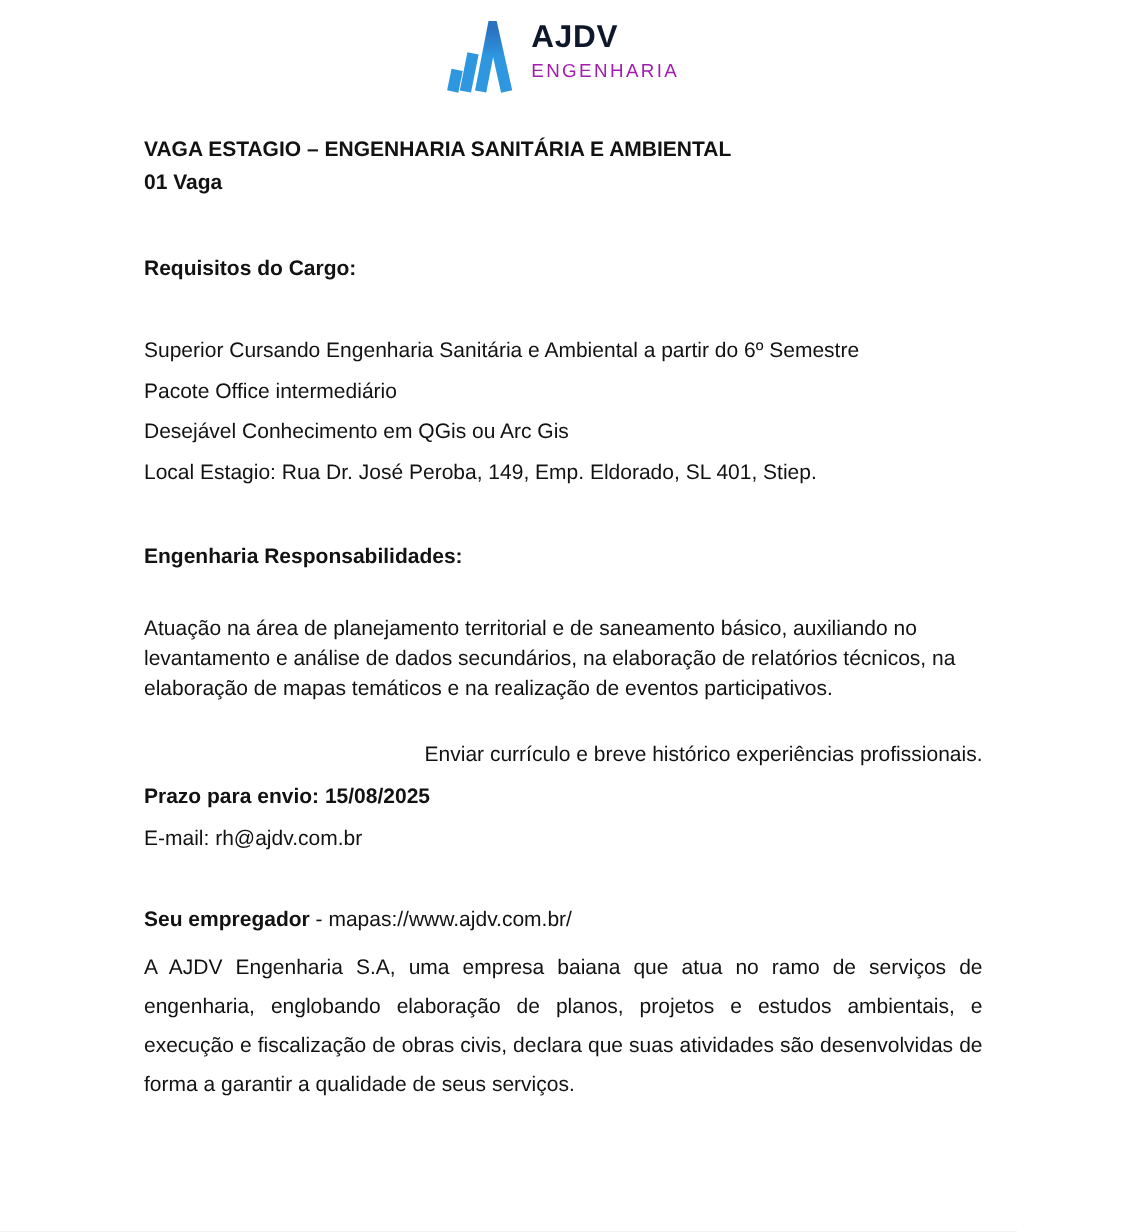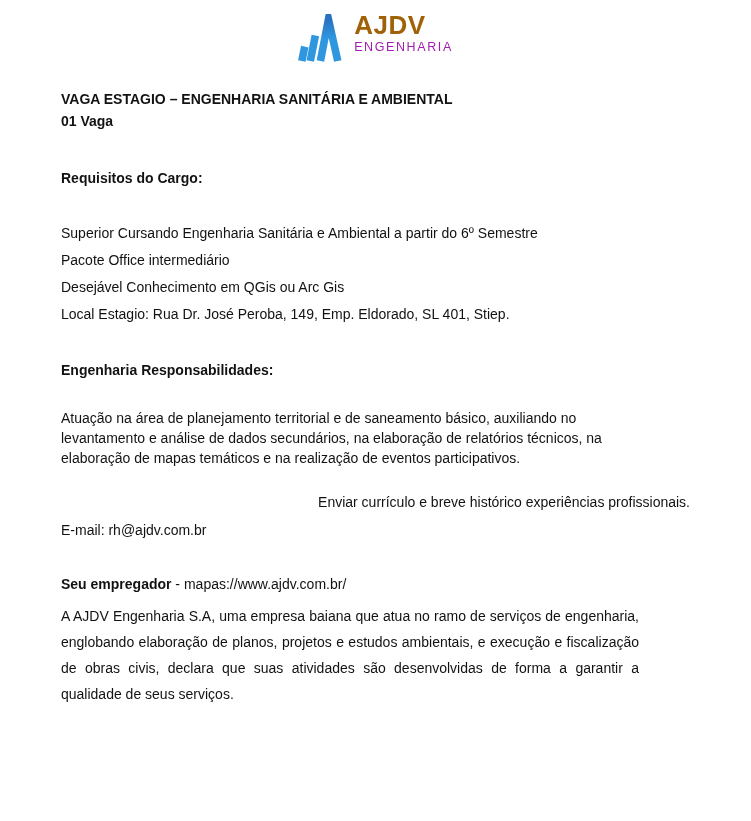--- a/index.html
+++ b/index.html
@@ -19,35 +19,35 @@
     margin-top: 10px;
     display: flex;
     justify-content: center;
     align-items: flex-start;
     gap: 12px;
     height: 60px;
   }
   .logo-icon { width: 44px; height: 50px; flex: 0 0 auto; margin-top: 4px; }
   .logo-text { display: flex; flex-direction: column; }
   .logo-wordmark {
-    font-size: 26px;
+    font-size: 21px;
     font-weight: 700;
     letter-spacing: 0.5px;
-    color: #a16207;
+    color: #0f172a;
     line-height: 30px;
   }
   .logo-subtitle {
     font-size: 12.5px;
     font-weight: 400;
     letter-spacing: 1.6px;
     color: #a21caf;
     line-height: 14px;
   }
   
-  main { padding: 0 61px; }
+  main { padding: 0 96px; }
   main p, main h1, main h2 {
     margin: 0;
     font-size: 14px;
     line-height: 18px;
     font-weight: 400;
   }
   .title        { margin-top: 20px; font-weight: 700; }
   .vaga         { margin-top: 4px;  font-weight: 700; }
   .sec-heading  { margin-top: 39px; font-weight: 700; }
   .req-item-first { margin-top: 37px; }
@@ -102,19 +102,20 @@
     <h2 class="sec-heading">Requisitos do Cargo:</h2>
     <p class="req-item-first">Superior Cursando Engenharia Sanitária e Ambiental a partir do 6º Semestre</p>
     <p class="req-item">Pacote Office intermediário</p>
     <p class="req-item">Desejável Conhecimento em QGis ou Arc Gis</p>
     <p class="req-item">Local Estagio: Rua Dr. José Peroba, 149, Emp. Eldorado, SL 401, Stiep.</p>
 
     <h2 class="resp-heading">Engenharia Responsabilidades:</h2>
     <p class="resp-body">Atuação na área de planejamento territorial e de saneamento básico, auxiliando no levantamento e análise de dados secundários, na elaboração de relatórios técnicos, na elaboração de mapas temáticos e na realização de eventos participativos.</p>
 
     <p class="enviar">Enviar currículo e breve histórico experiências profissionais.</p>
+    <p class="prazo">Prazo para envio: 15/08/2025</p>
     <p class="email-line"><span>E-mail: rh@</span><a class="doc-link">ajdv.com.br</a></p>
 
     <p class="employer-line"><span class="bold">Seu empregador</span><span> - </span><a class="doc-link">mapas://www.ajdv.com.br/</a></p>
     <p class="employer-desc">A AJDV Engenharia S.A, uma empresa baiana que atua no ramo de serviços de engenharia, englobando elaboração de planos, projetos e estudos ambientais, e execução e fiscalização de obras civis, declara que suas atividades são desenvolvidas de forma a garantir a qualidade de seus serviços.</p>
 
   </main>
 </div>
 
 </body></html>

